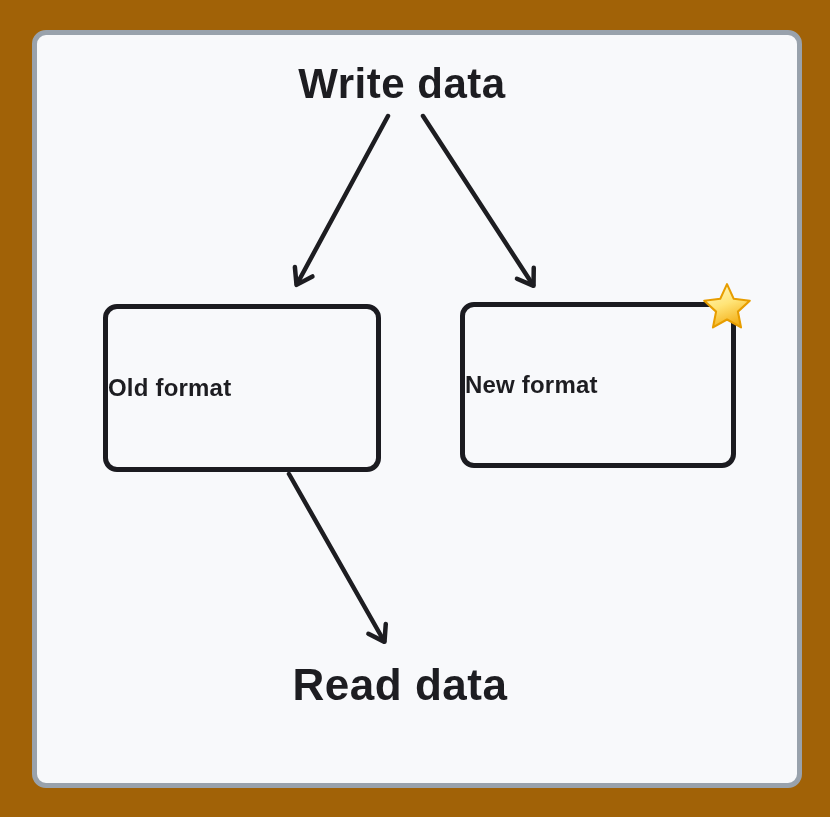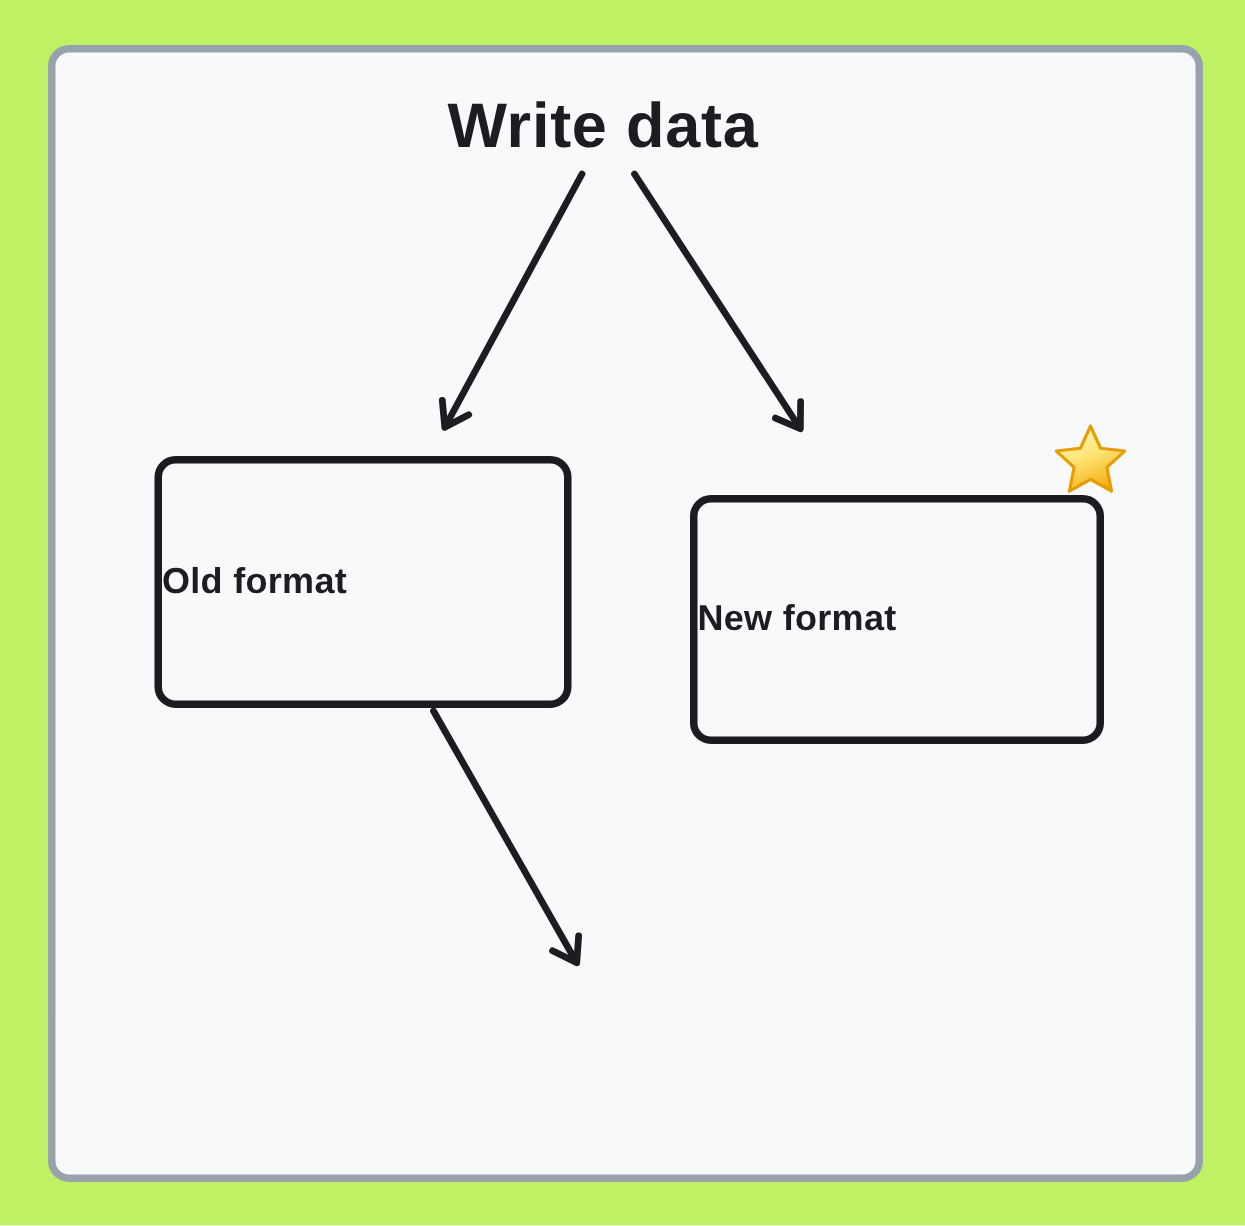--- a/index.html
+++ b/index.html
@@ -8,21 +8,21 @@
     width: 830px;
     height: 817px;
     background: #f6f7f9;
     overflow: hidden;
     font-family: "Liberation Sans", "DejaVu Sans", sans-serif;
   }
   .canvas {
     position: relative;
     width: 830px;
     height: 817px;
-    background: #bef264;
+    background: #a16207;
   }
   .frame {
     position: absolute;
     left: 32px;
     top: 30px;
     width: 760px;
     height: 748px;
     border: 5px solid #99a2ac;
     border-radius: 14px;
     background: #f8f9fb;
@@ -56,21 +56,20 @@
     left: 103px;
     top: 304px;
     width: 268px;
     height: 158px;
   }
   .node-new {
     left: 460px;
     top: 302px;
     width: 266px;
     height: 156px;
-    margin-top: 28px;
   }
   .node-label {
     font-size: 24px;
     font-weight: 700;
     letter-spacing: 0.2px;
     color: #1d1d21;
     text-align: center;
   }
   .arrows {
     position: absolute;
@@ -121,14 +120,15 @@
       <linearGradient id="starGrad" x1="0.3" y1="0" x2="0.7" y2="1">
         <stop offset="0" stop-color="#fff6bb"></stop>
         <stop offset="0.45" stop-color="#ffe477"></stop>
         <stop offset="1" stop-color="#f2a90c"></stop>
       </linearGradient>
     </defs>
     <path d="M25,4 L31.5,18.1 L46.9,19.9 L35.5,30.4 L38.5,45.6 L25,38
              L11.5,45.6 L14.5,30.4 L3.1,19.9 L18.5,18.1 Z" fill="url(#starGrad)" stroke="#e79d00" stroke-width="2" stroke-linejoin="round"></path>
   </svg>
 
+  <div class="diagram-title bottom-label">Read data</div>
 
 </div>
 
 </body></html>

